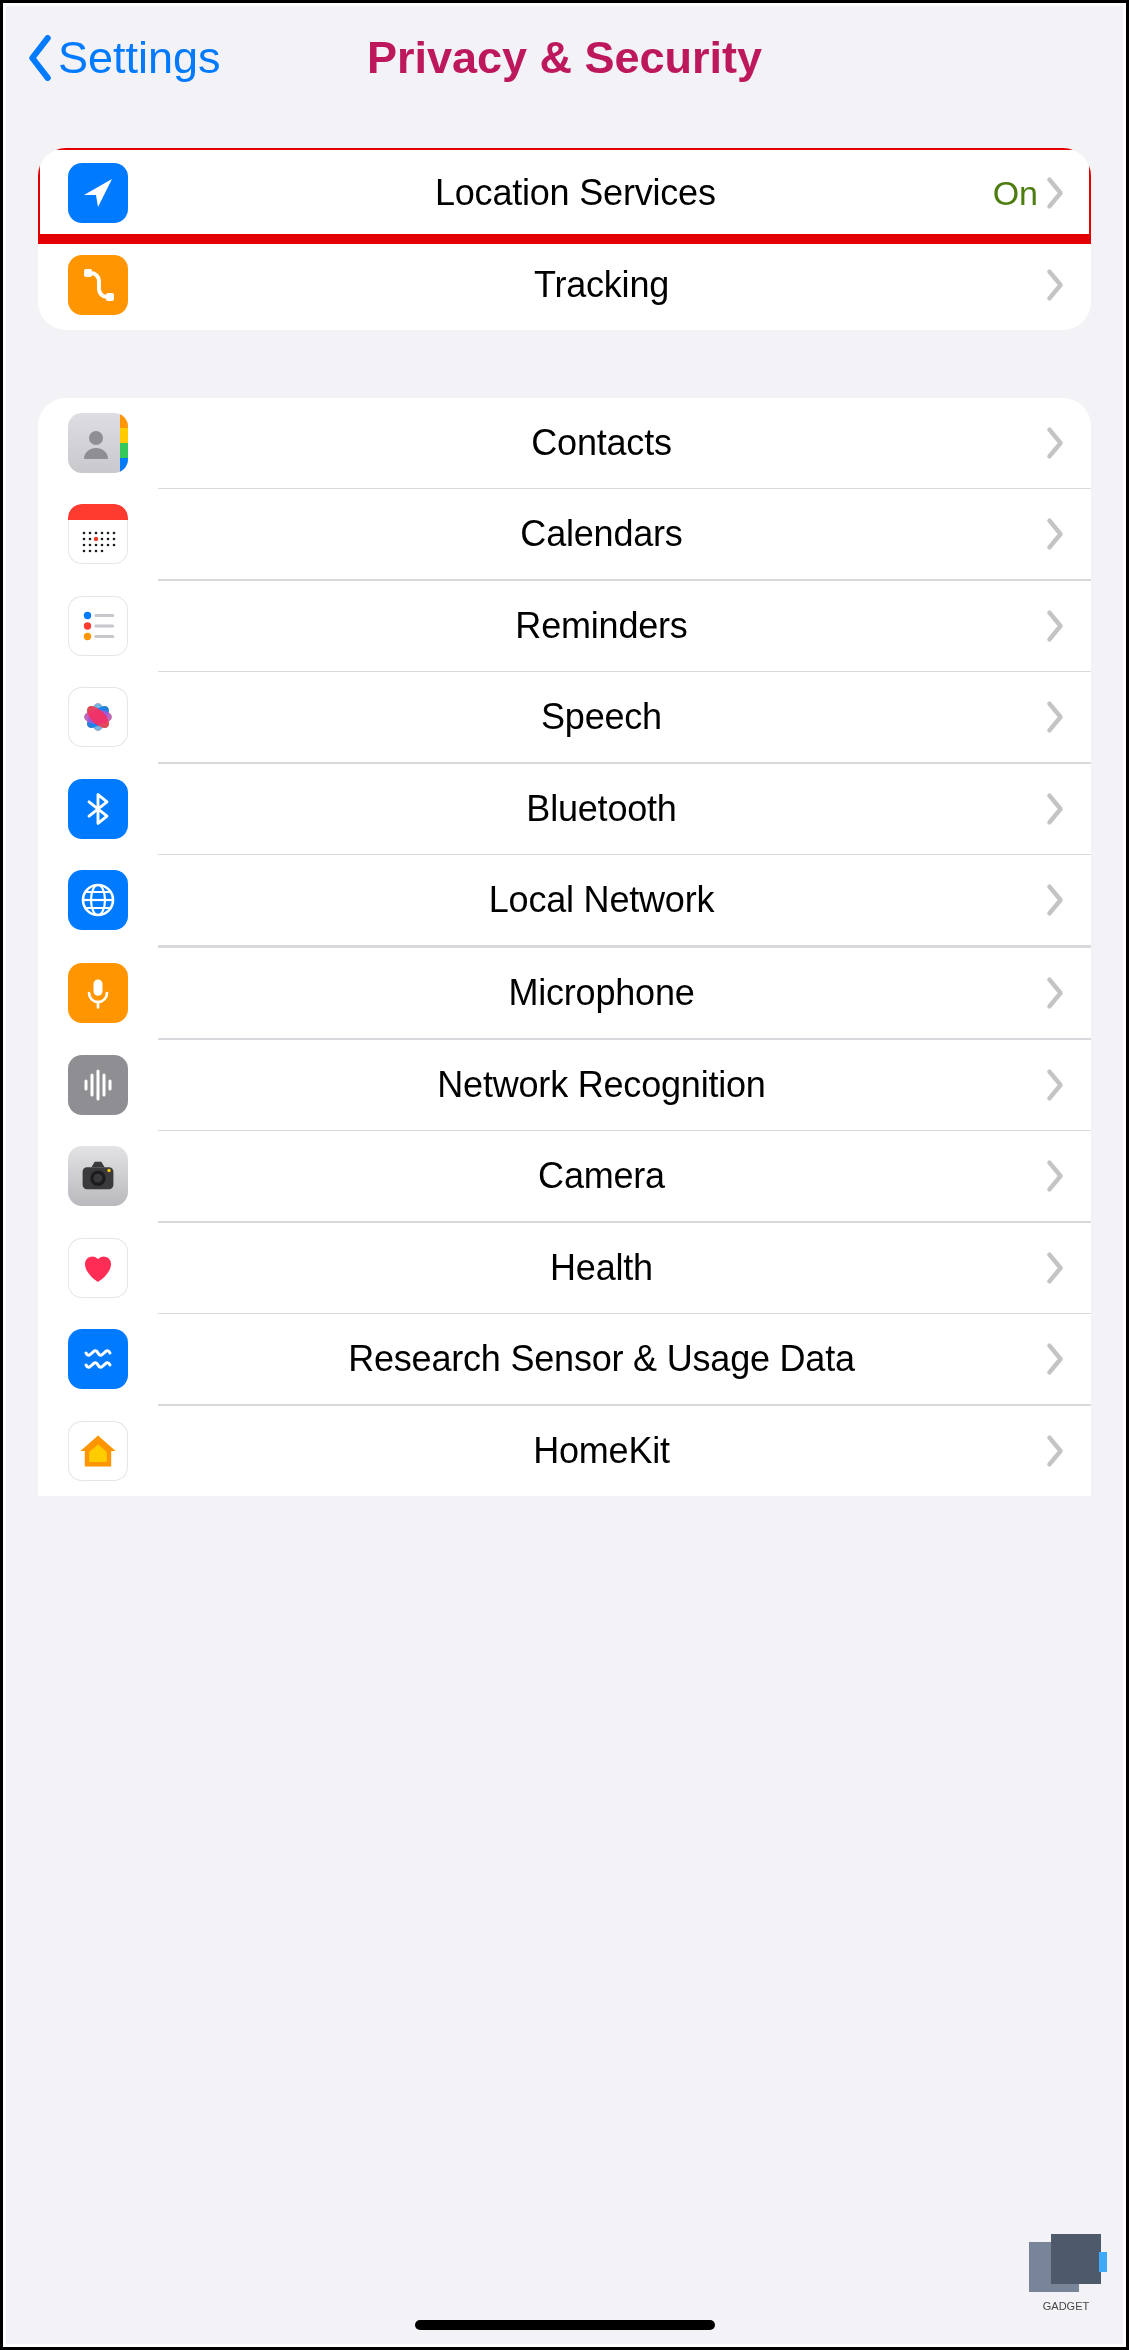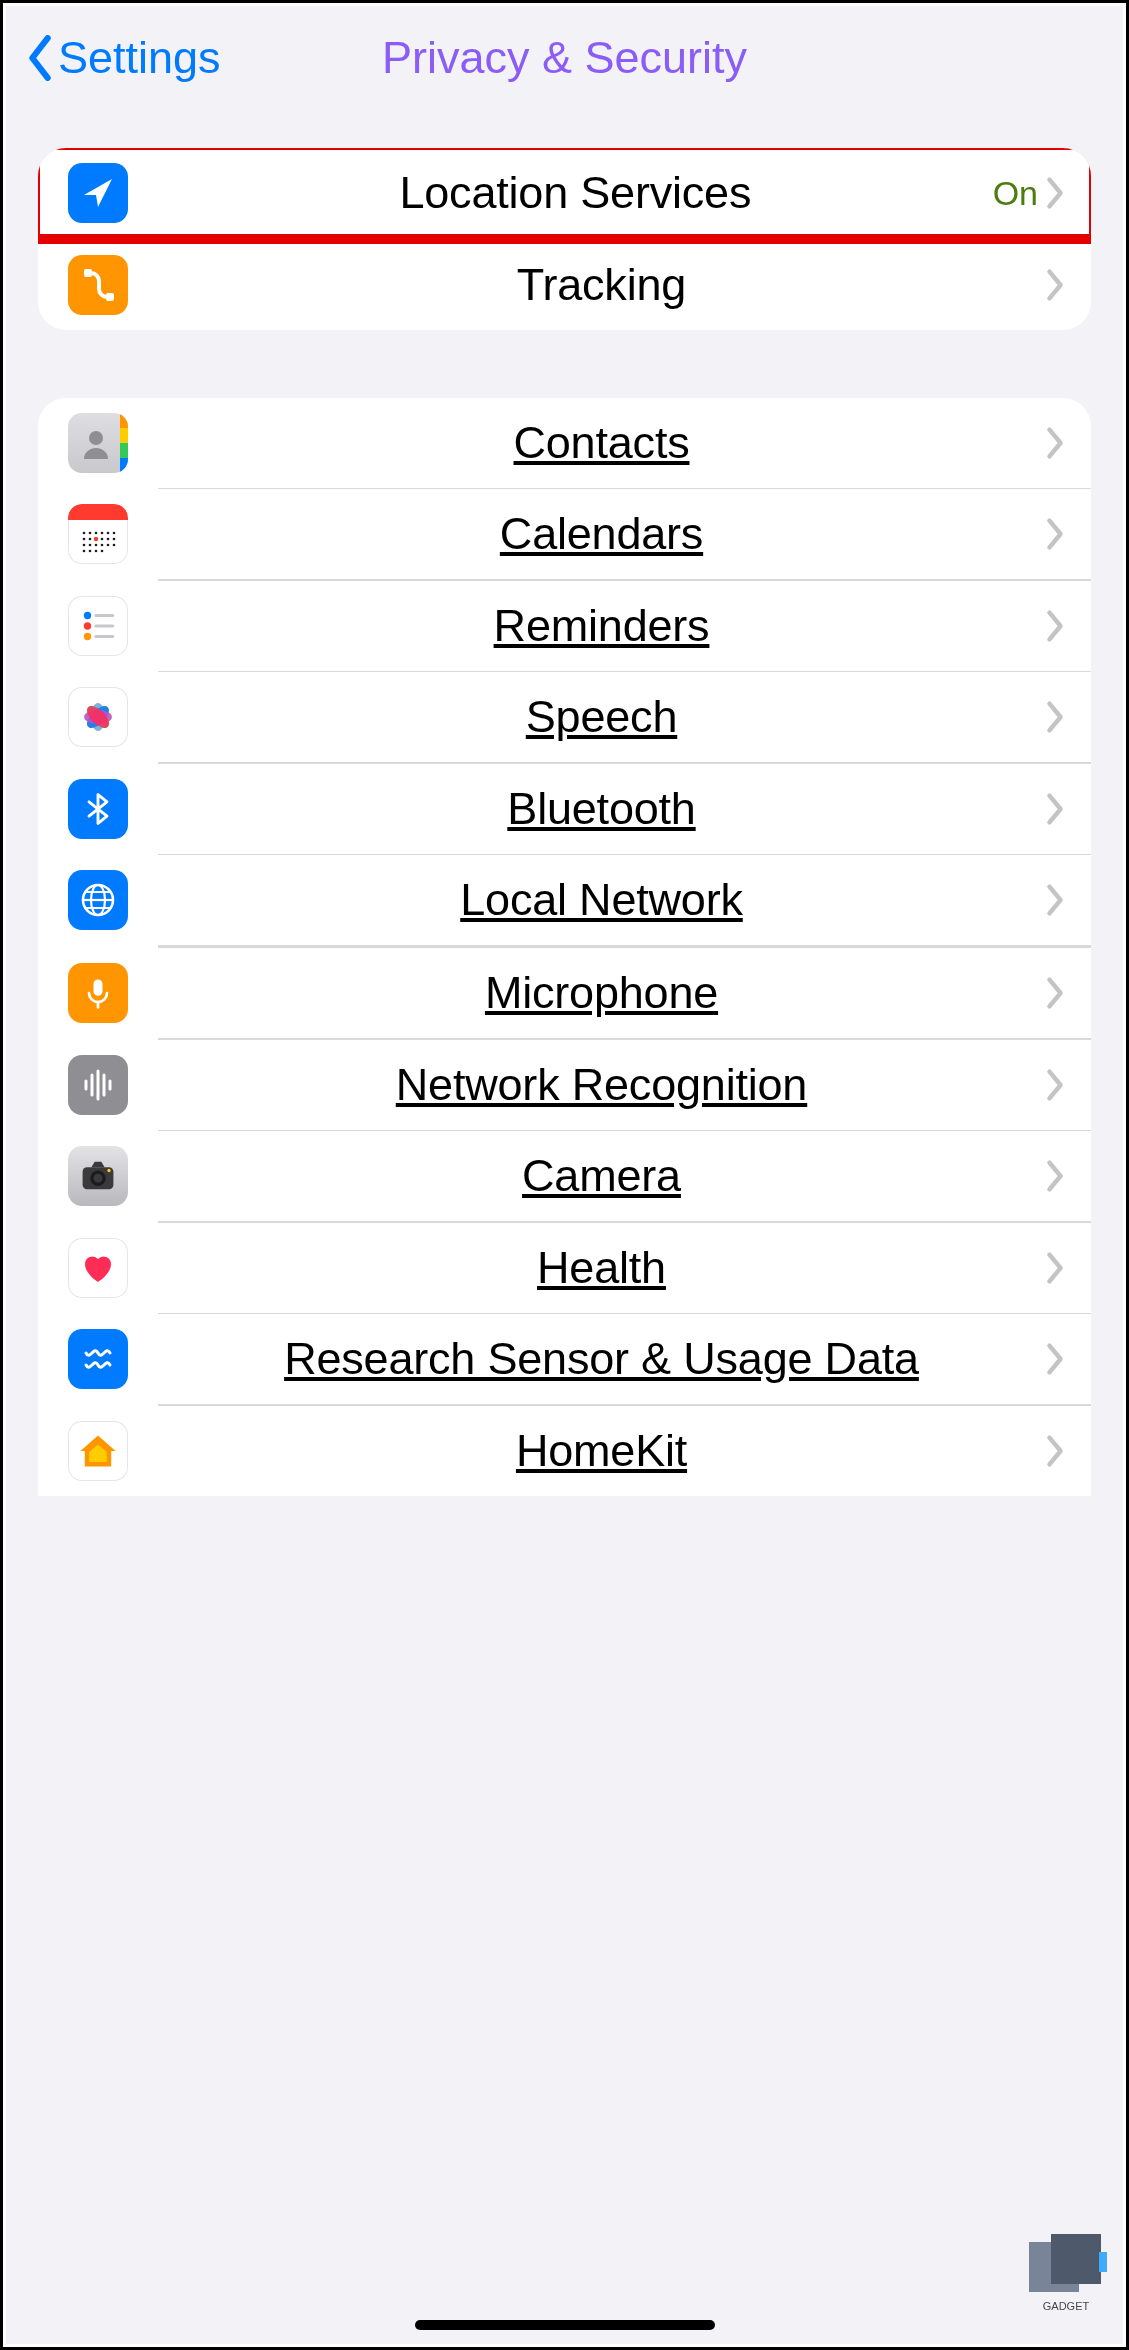--- a/index.html
+++ b/index.html
@@ -33,57 +33,57 @@
     align-items: center;
     color: #007aff;
     font-size: 45px;
     font-weight: 400;
     gap: 4px;
     cursor: pointer;
   }
   .back svg { width: 28px; height: 46px; }
   .nav-title {
     font-size: 45px;
-    font-weight: 400;
-    color: #8b5cf6;
+    font-weight: 700;
+    color: #be185d;
     position: absolute;
     left: 50%;
     transform: translateX(-50%);
     white-space: nowrap;
   }
 
   
   .group {
     background: #fff;
     border-radius: 28px;
     margin: 0 32px 68px 32px;
     overflow: hidden;
   }
-  .group.last { margin-bottom: 0; border-bottom-left-radius:0; border-bottom-right-radius:0;text-decoration:underline; }
+  .group.last { margin-bottom: 0; border-bottom-left-radius:0; border-bottom-right-radius:0; }
   .row {
     display: flex;
     align-items: center;
     min-height: 90px;
     padding: 10px 26px 10px 30px;
     cursor: pointer;
     position: relative;
   }
   .row .icon-box {
     width: 60px;
     height: 60px;
     border-radius: 14px;
     flex: 0 0 60px;
     margin-right: 30px;
     display: flex;
     align-items: center;
     justify-content: center;
     color: #fff;
   }
   .row .label {
-    font-size: 45px;
+    font-size: 36px;
     color: #000;
     flex: 1 1 auto;
     letter-spacing: -0.2px;
   }
   .row .value {
     font-size: 34px;
     color: #4d7c0f;
     margin-right: 7px;
   }
   .row .chevron {

